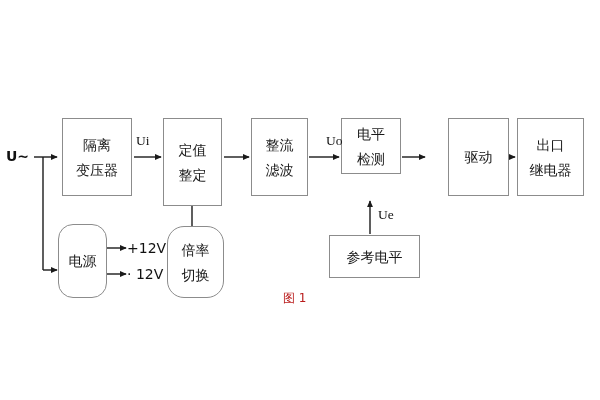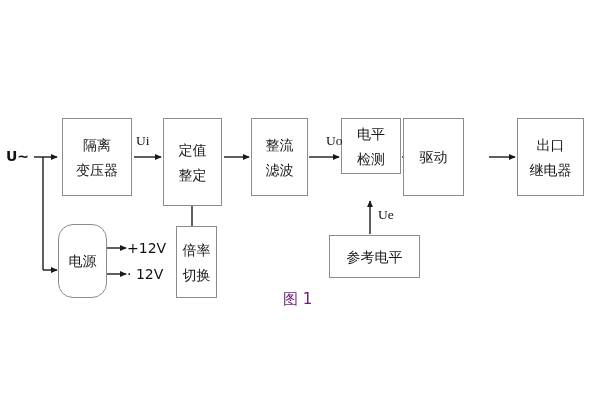--- a/index.html
+++ b/index.html
@@ -45,22 +45,22 @@
     white-space: nowrap;
   }
   .volt {
     position: absolute;
     font-size: 14px;
     color: #111111;
     white-space: nowrap;
   }
   .caption {
     position: absolute;
-    font-size: 15px;
-    color: #701a75;
+    font-size: 12px;
+    color: #b91c1c;
     white-space: nowrap;
   }
   svg.wires {
     position: absolute;
     left: 0;
     top: 0;
     width: 600px;
     height: 400px;
     pointer-events: none;
   }
@@ -112,34 +112,34 @@
   <div class="block" style="left:251px; top:118px; width:57px; height:78px;">
     <span class="line1">整流</span>
     <span class="line2">滤波</span>
   </div>
 
   <div class="block" style="left:341px; top:118px; width:60px; height:56px;">
     <span class="line1">电平</span>
     <span class="line2">检测</span>
   </div>
 
-  <div class="block single" style="left:403px; top:118px; width:61px; height:78px;">
+  <div class="block single" style="left:448px; top:118px; width:61px; height:78px;">
     <span class="line1">驱动</span>
   </div>
 
   <div class="block" style="left:517px; top:118px; width:67px; height:78px;align-items:center;">
     <span class="line1">出口</span>
     <span class="line2">继电器</span>
   </div>
 
   <div class="block single" style="left:58px; top:224px; width:49px; height:74px;border-radius:15px;">
     <span class="line1">电源</span>
   </div>
 
-  <div class="block" style="left:176px; top:226px; width:41px; height:72px;">
+  <div class="block" style="left:167px; top:226px; width:57px; height:72px;border-radius:17px;">
     <span class="line1">倍率</span>
     <span class="line2">切换</span>
   </div>
 
   <div class="block single" style="left:329px; top:235px; width:91px; height:43px;">
     <span class="line1">参考电平</span>
   </div>
 
   <div class="sig" style="left:136px; top:133px;">Ui</div>
   <div class="sig" style="left:326px; top:133px;">Uo</div>

